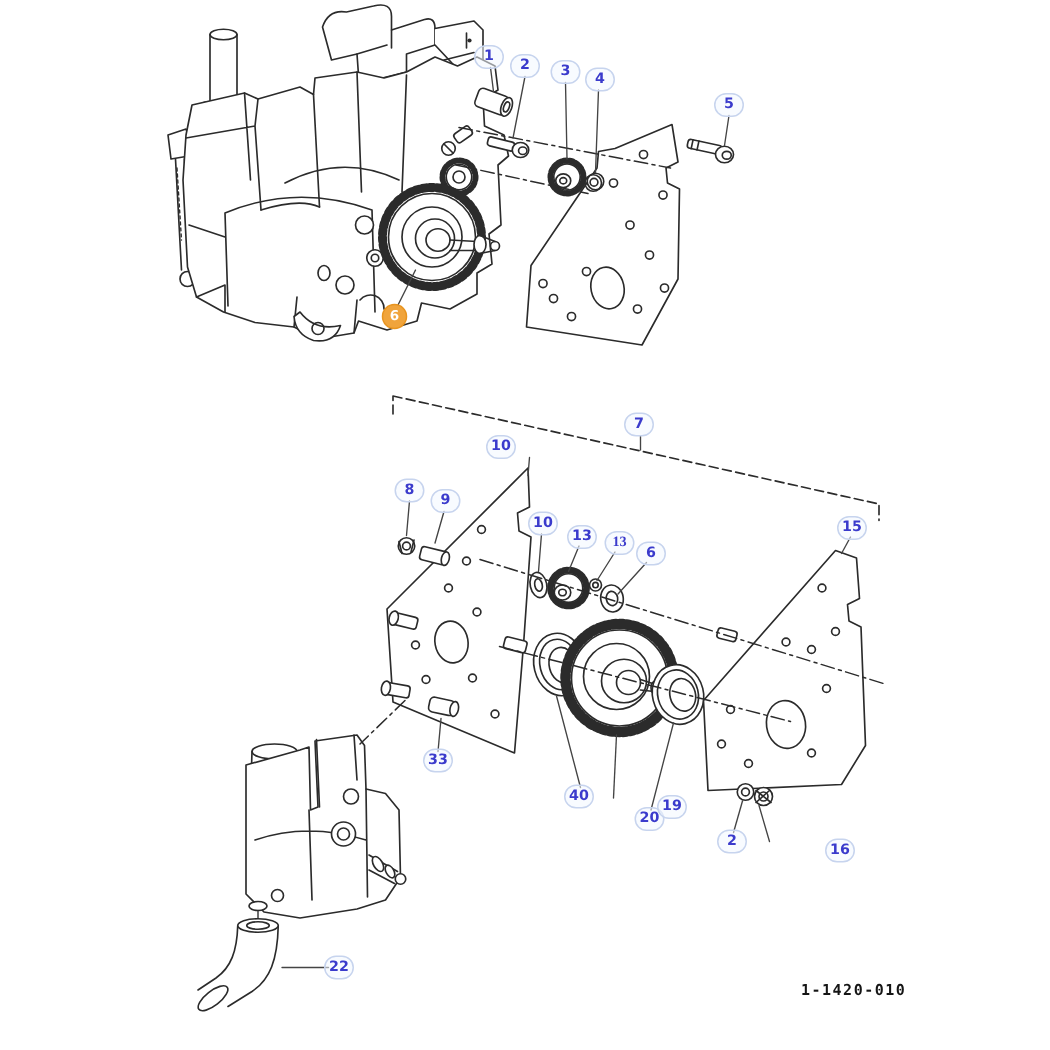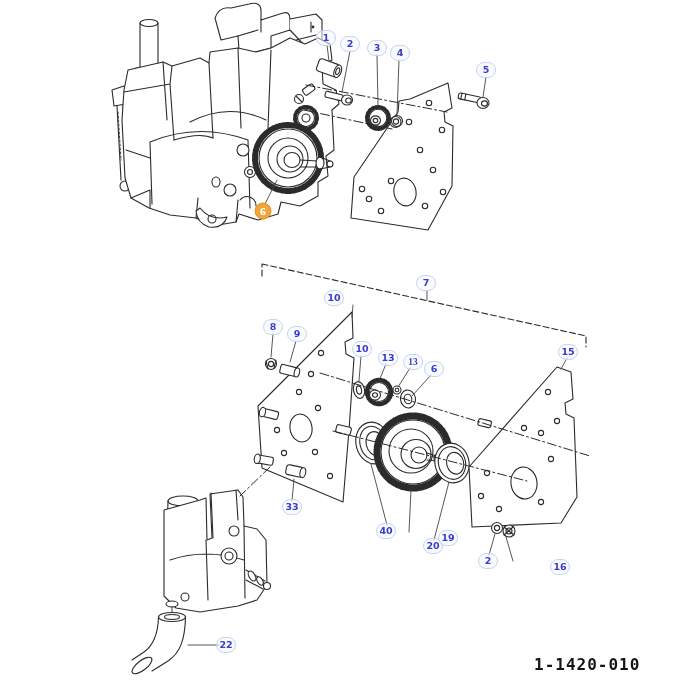--- a/index.html
+++ b/index.html
@@ -18,21 +18,21 @@
   .highlight-badge{
     position:absolute;transform:translate(-50%,-50%);
     width:17px;height:17px;border-radius:50%;
     display:flex;align-items:center;justify-content:center;
     font:bold 9px "DejaVu Sans",sans-serif;
     box-sizing:border-box;cursor:pointer;
   }
   .ref-code{
     position:absolute;left:534px;top:655px;
     font-family:"DejaVu Sans Mono",monospace;
-    font-size:16px;font-weight:bold;color:#151515;letter-spacing:1px;
+    font-size:10px;font-weight:bold;color:#151515;letter-spacing:1px;
   }
 </style>
 </head>
 <body>
 
 <div class="canvas">
 
 <svg width="700" height="700" viewBox="0 0 700 700">
 <g stroke="#2b2b2b" fill="none" stroke-width="1.1" stroke-linejoin="round" stroke-linecap="round">
 

